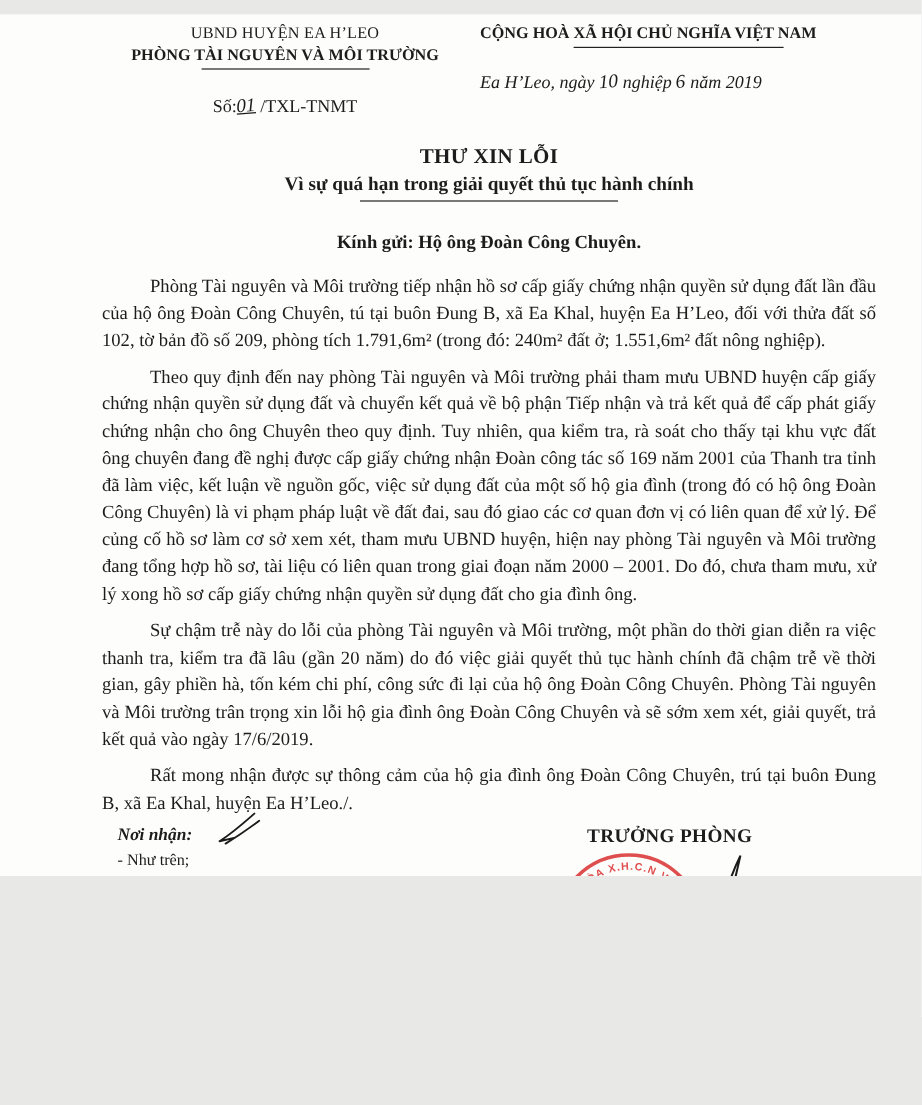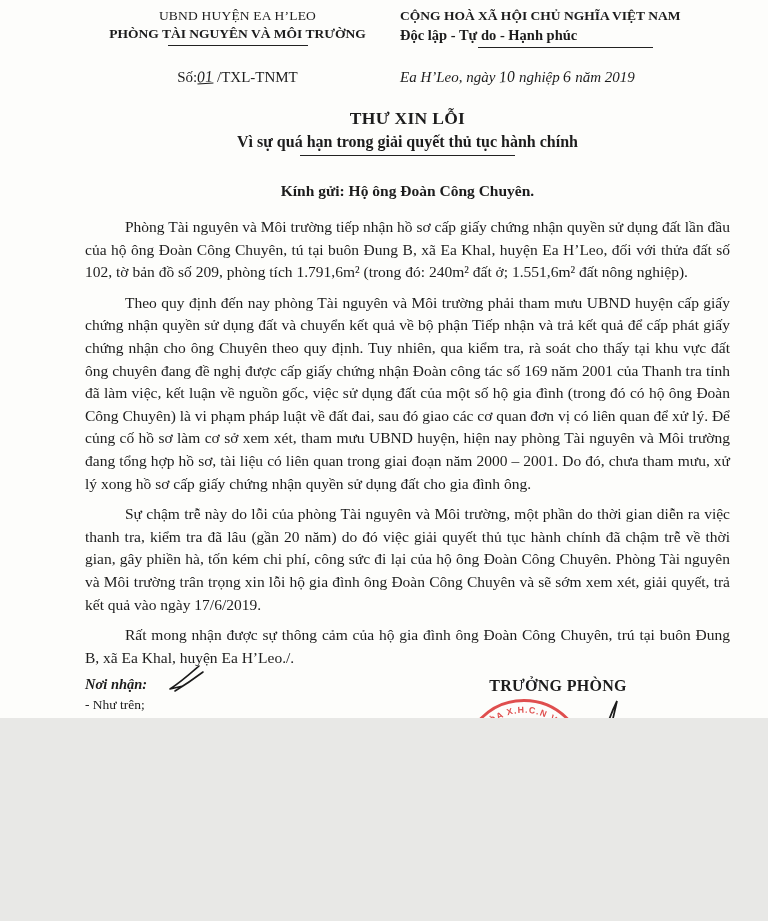--- a/index.html
+++ b/index.html
@@ -1,20 +1,20 @@
 <!DOCTYPE html>
 <html><head>
 <meta charset="utf-8">
 <style>
   html,body{margin:0;padding:0;}
   body{background:#e8e8e6;}
   .page{
     position:relative;
     width:768px;height:718px;
-    margin:0 auto;
+    margin:12px auto;
     background:#fdfdfb;
     font-family:"Liberation Serif", "DejaVu Serif", serif;
     color:#1c1c1c;
     overflow:hidden;
     box-sizing:border-box;
     padding:8px 38px 0 85px;
   }
   .inner{position:relative;width:645px;}
   
   .hdr{display:flex;justify-content:space-between;align-items:flex-start;}
@@ -39,21 +39,21 @@
   .recipient{text-align:center;font-size:15.5px;font-weight:bold;margin-top:26px;}
   
   .body-p{
     font-size:15.5px;line-height:22.6px;
     text-align:justify;text-indent:40px;
     margin:8px 0 0 0;
   }
   .body-p.first{margin-top:16px;}
   
   .footer{position:relative;height:180px;margin-top:6px;}
-  .noi-nhan{position:absolute;left:0;top:0;}
+  .noi-nhan{position:absolute;left:13px;top:0;}
   .noi-nhan-label{font-size:14.5px;font-weight:bold;font-style:italic;}
   .recipient-item{font-size:13.5px;margin-top:4px;}
   .hand-note{font-size:14.5px;font-style:italic;margin-top:4px;transform:rotate(-2deg);color:#222;}
   .initial-svg{position:absolute;left:78px;top:-12px;}
   .signer-title{position:absolute;left:368px;top:2px;width:210px;text-align:center;
     font-size:16px;font-weight:bold;letter-spacing:.3px;}
   .stamp-wrap{position:absolute;left:375px;top:22px;width:128px;height:128px;opacity:.92;}
   .sig-svg{position:absolute;left:425px;top:18px;}
   .signer-name{position:absolute;left:455px;top:104px;width:280px;text-align:center;
     font-size:22px;font-weight:bold;font-style:italic;color:#d94b4b;
@@ -70,21 +70,20 @@
         <div class="org-parent">UBND HUYỆN EA H’LEO</div>
         <div class="org-name">PHÒNG TÀI NGUYÊN VÀ MÔI TRƯỜNG</div>
         <div class="rule rule-left"></div>
         <div class="doc-number">
           <span>Số:</span><span class="hw hw-num">01</span>
           <span>/TXL-TNMT</span>
         </div>
       </div>
       <div class="hdr-right">
         <div class="motto1">CỘNG HOÀ XÃ HỘI CHỦ NGHĨA VIỆT NAM</div>
-        <div class="motto2">Độc lập - Tự do - Hạnh phúc</div>
         <div class="rule rule-right"></div>
         <div class="date-line">
           <span>Ea H’Leo, ngày</span>
           <span class="hw">10</span>
           <span>nghiệp</span>
           <span class="hw">6</span>
           <span>năm 2019</span>
         </div>
       </div>
     </div>

